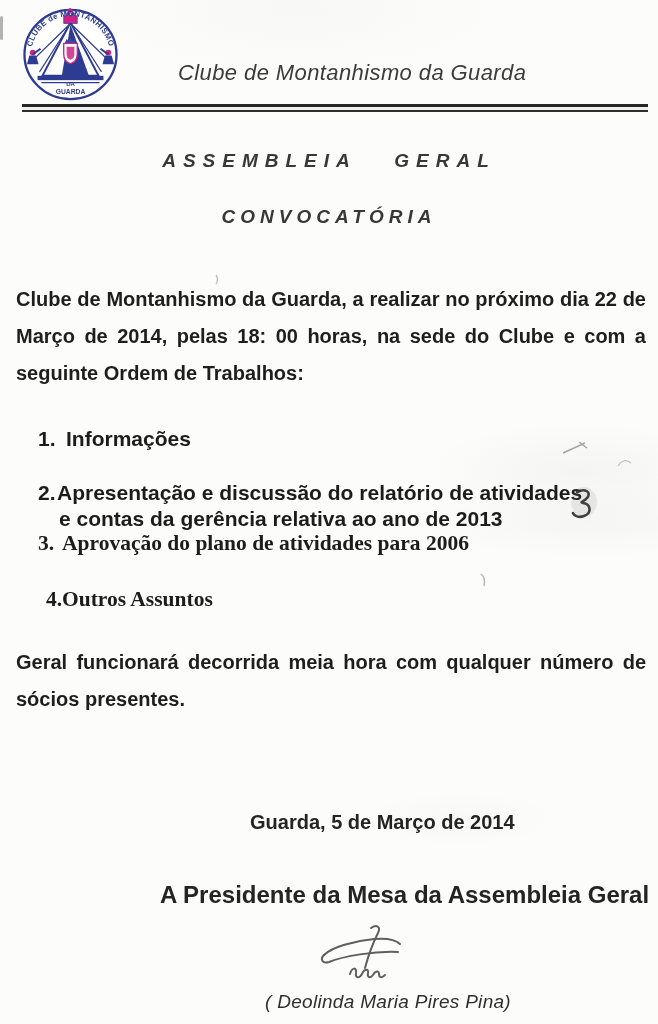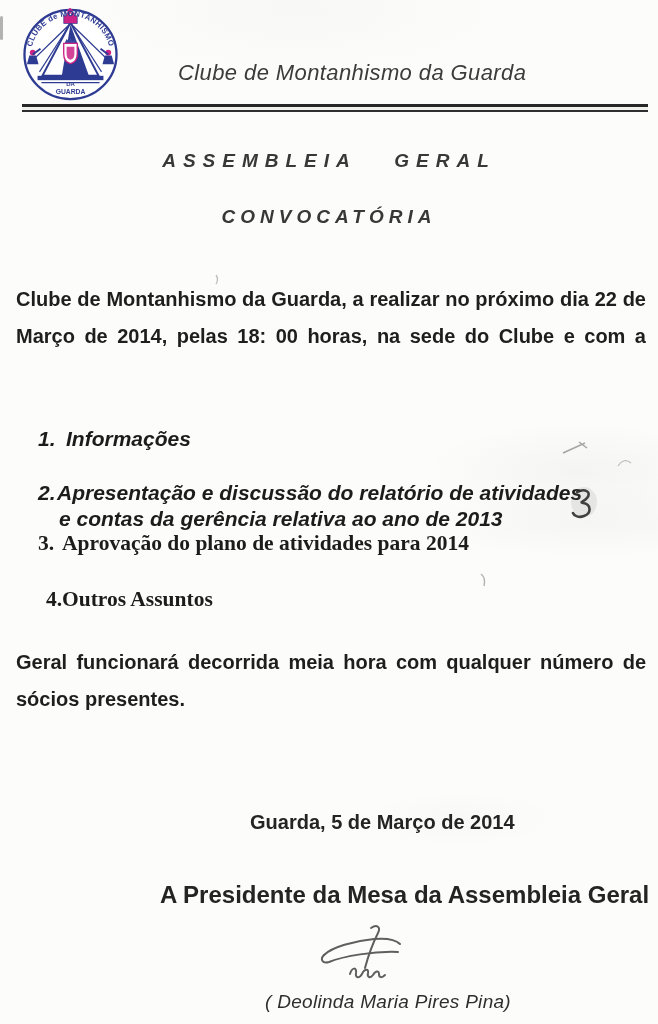--- a/index.html
+++ b/index.html
@@ -41,21 +41,21 @@
   .h-assembleia{top:150px;letter-spacing:7px;word-spacing:26px;}
   .h-convocatoria{top:206px;letter-spacing:5px;}
   
   .para{left:16px;width:630px;font-weight:bold;font-size:20px;line-height:37px;color:#1e1e1e;}
   .p-intro{top:281px;}
   .p-quorum{top:644px;}
   .jline{text-align:justify;text-align-last:justify;}
   .indent{text-indent:58px;}
   
   .agenda-item{left:38px;font-weight:bold;color:#1c1c1c;}
-  .ag-sans{font-family:"Liberation Sans", sans-serif;font-size:21px;font-style:italic;}
+  .ag-sans{font-family:"Liberation Sans", sans-serif;font-size:21px;}
   .ag-serif{font-family:"Liberation Serif", serif;font-size:21.5px;}
   .item-1{top:427px;}
   .item-2{top:480px;line-height:26px;width:612px;}
   .item-3{top:531px;}
   .item-4{top:587px;text-align:right;}
   .num{display:inline-block;}
   .num-1{width:28px;}
   .num-2{width:19px;}
   .num-serif{width:24px;}
   .item2-line2{padding-left:21px;}
@@ -117,33 +117,34 @@
   <div class="abs org-title">Clube de Montanhismo da Guarda</div>
 
   <div class="abs double-rule"></div>
 
   <div class="abs doc-heading h-assembleia">ASSEMBLEIA GERAL</div>
   <div class="abs doc-heading h-convocatoria">CONVOCATÓRIA</div>
 
   <div class="abs para p-intro">
     <div class="jline">Clube de Montanhismo da Guarda, a realizar no próximo dia 22 de</div>
     <div class="jline">Março de 2014, pelas 18: 00 horas, na sede do Clube e com a</div>
+    <div>seguinte Ordem de Trabalhos:</div>
   </div>
 
   <div class="abs agenda-item ag-sans item-1">
     <span class="num num-1">1.</span><span>Informações</span>
   </div>
 
   <div class="abs agenda-item ag-sans item-2">
     <div><span class="num num-2">2.</span><span>Apresentação e discussão do relatório de atividades</span></div>
     <div class="item2-line2">e contas da gerência relativa ao ano de 2013</div>
   </div>
 
   <div class="abs agenda-item ag-serif item-3">
-    <span class="num num-serif">3.</span><span>Aprovação do plano de atividades para 2014</span>
+    <span class="num num-serif">3.</span><span>Aprovação do plano de atividades para 2006</span>
   </div>
 
   <div class="abs agenda-item ag-serif item-4">
     <span class="num num-serif">4.</span><span>Outros Assuntos</span>
   </div>
 
   <div class="abs para p-quorum">
     <div class="jline">Geral funcionará decorrida meia hora com qualquer número de</div>
     <div>sócios presentes.</div>
   </div>

